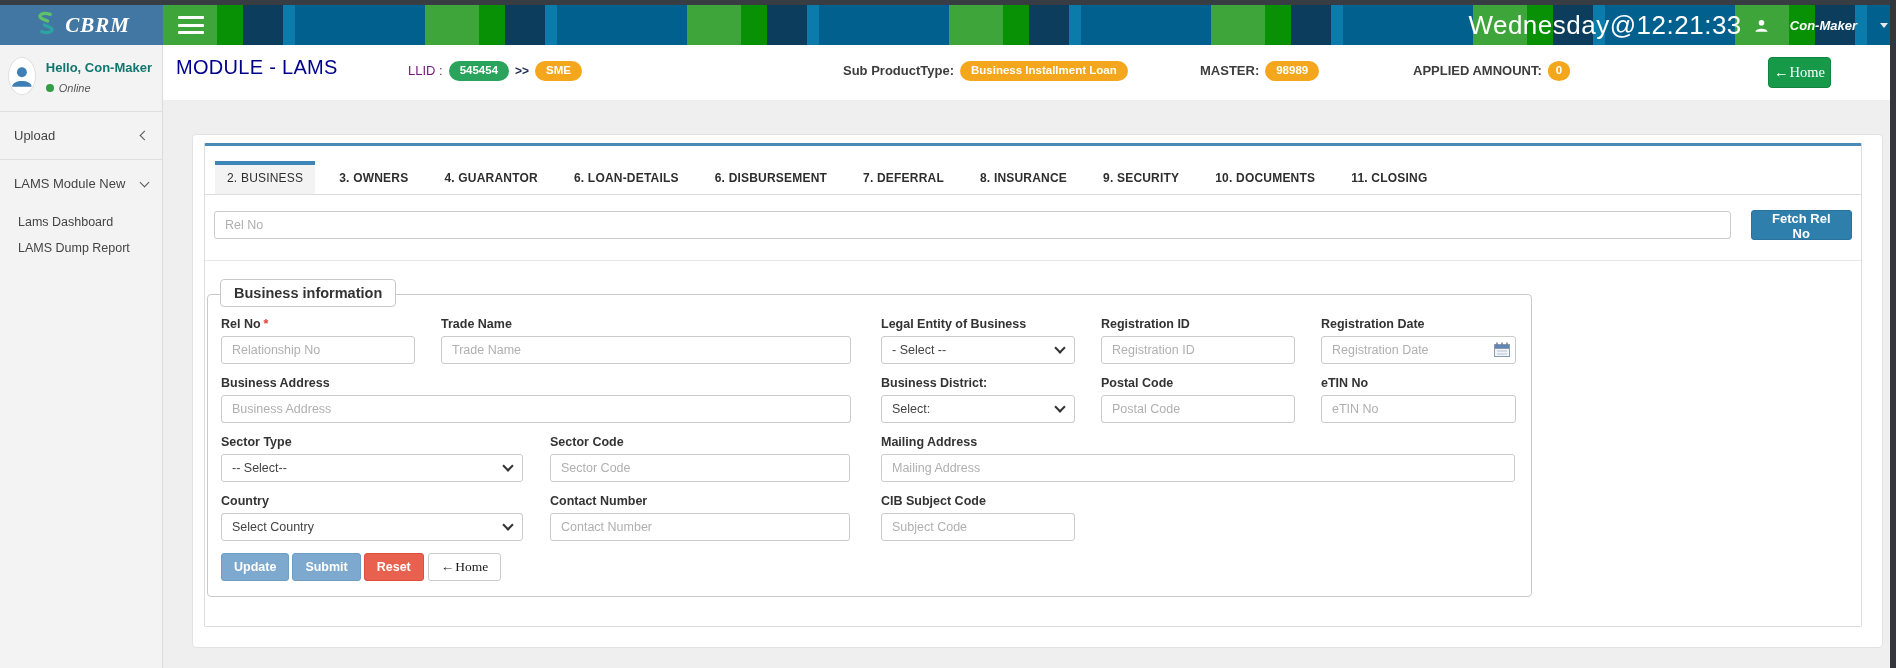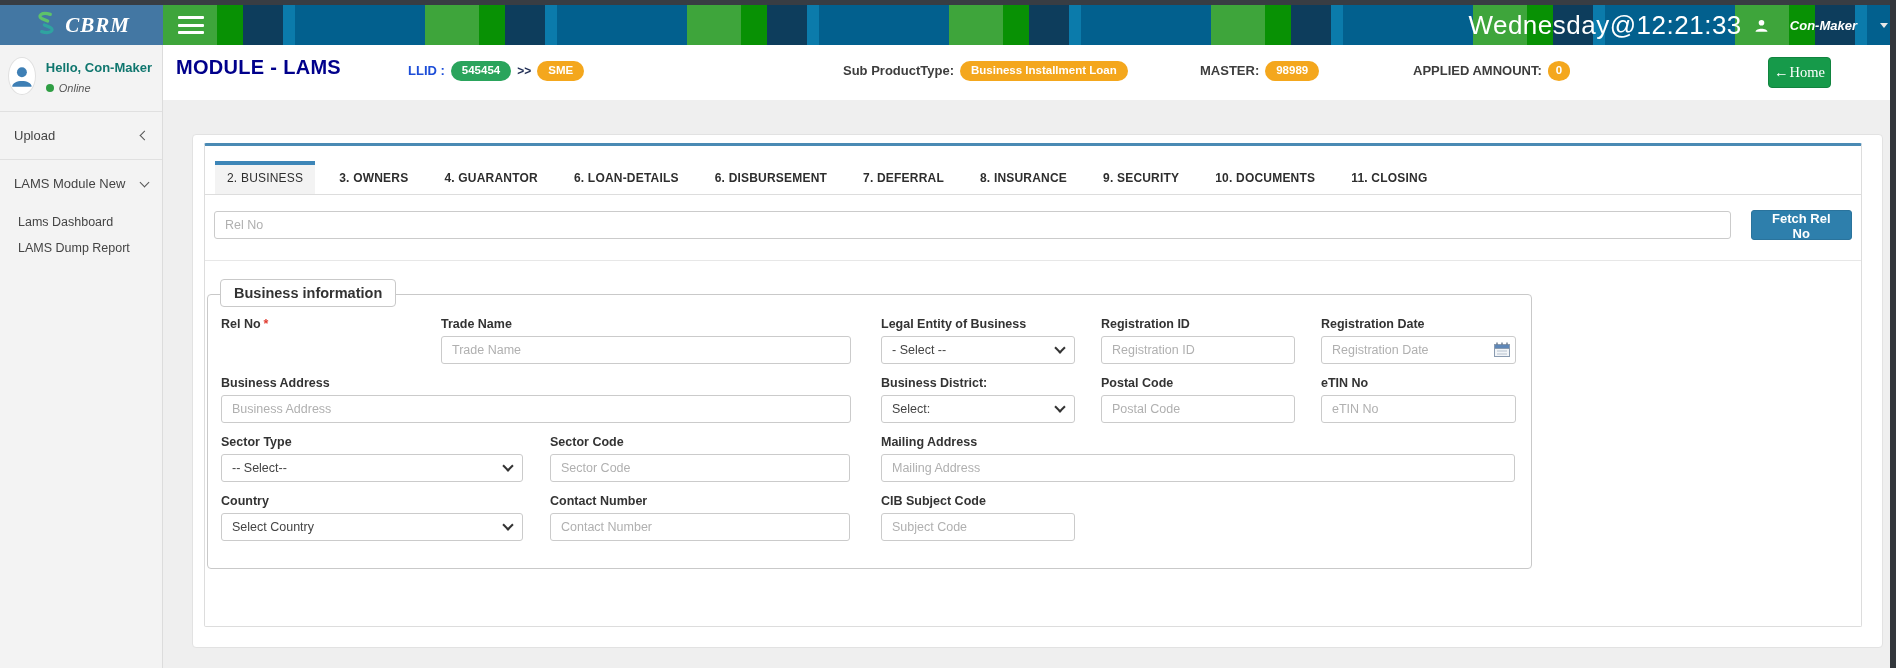--- a/index.html
+++ b/index.html
@@ -20,23 +20,23 @@
       #0b7bab 120px 132px, #02608e 132px 262px); }
   .hamburger { margin-left:15px; width:26px; height:18px; display:flex; flex-direction:column; justify-content:space-between; cursor:pointer; }
   .hamburger span { display:block; height:3px; background:#fff; border-radius:1px; }
   .nav-right { position:absolute; right:8px; top:0; height:40px; display:flex; align-items:center; gap:12px; }
   .nav-time { color:#fff; font-size:26px; font-weight:400; letter-spacing:0.5px; }
   .nav-user { display:flex; align-items:center; gap:21px; color:#fff; font-size:13px; font-weight:bold; cursor:pointer;font-style:italic; }
   .caret { width:0; height:0; border-left:4px solid transparent; border-right:4px solid transparent; border-top:5px solid #e8e8e8; margin-left:2px; }
 
   
   .header { position:absolute; top:45px; left:163px; width:1733px; height:55px; background:#fff; z-index:10; }
-  .module-title { position:absolute; left:13px; top:11px; font-size:20px; font-weight:bold; color:#00008b; letter-spacing:0.3px; }
+  .module-title { position:absolute; left:13px; top:11px; font-size:20px; font-weight:normal; color:#00008b; letter-spacing:0.3px; }
   .hgroup { position:absolute; top:16px; display:flex; align-items:center; gap:6px; font-size:13px; }
-  .hlabel-navy { color:#1d4ed8; font-weight:bold; }
+  .hlabel-navy { color:#701a75; font-weight:normal; }
   .hlabel { color:#3d3d3d; font-weight:bold; }
   .badge { color:#fff; font-weight:bold; font-size:11.5px; border-radius:10px; padding:3px 11px; line-height:1.2; }
   .badge.green { background:#2aa45c; }
   .badge.orange { background:#f4a71d; }
   .badge.circle { border-radius:50%; padding:3px 8px; }
   .sep { color:#1f2d54; font-weight:bold; font-size:12px; }
   .btn-home-green { position:absolute; left:1605px; top:12px; width:63px; height:31px; background:#169a4a; border:1px solid #11843f;
     border-radius:4px; color:#fff; font-family:"Liberation Serif", serif; font-size:14.5px; display:flex; align-items:center; justify-content:center; cursor:pointer; }
   .arrow-left { font-weight:bold; margin-right:1px; }
 
@@ -212,20 +212,21 @@
         <input class="txt fetch-input" placeholder="Rel No" style="">
         <button class="btn-fetch">Fetch Rel No</button>
       </div>
 
       <div class="fieldset">
         <div class="legend">Business information</div>
 
         <div class="frow">
           <div class="field w194 g26">
             <div class="flabel"><span>Rel No</span><span class="req">*</span></div>
+            <div class="fctrl"><input class="txt" placeholder="Relationship No" style=""></div>
           </div>
           <div class="field w410 g30">
             <div class="flabel">Trade Name</div>
             <div class="fctrl"><input class="txt" placeholder="Trade Name" style=""></div>
           </div>
           <div class="field w194 g26">
             <div class="flabel">Legal Entity of Business</div>
             <div class="fctrl">
                 <div class="select">
                   <span>- Select --</span>
@@ -313,17 +314,23 @@
           <div class="field w300 g31">
             <div class="flabel">Contact Number</div>
             <div class="fctrl"><input class="txt" placeholder="Contact Number" style=""></div>
           </div>
           <div class="field w194">
             <div class="flabel">CIB Subject Code</div>
             <div class="fctrl"><input class="txt" placeholder="Subject Code" style=""></div>
           </div>
         </div>
 
+        <div class="actions">
+          <button class="btn btn-update">Update</button>
+          <button class="btn btn-submit">Submit</button>
+          <button class="btn btn-reset">Reset</button>
+          <button class="btn btn-home-light"><span class="arrow-left">←</span><span>Home</span></button>
+        </div>
       </div>
 
     </div>
   </div>
 </div>
 
 </body></html>

